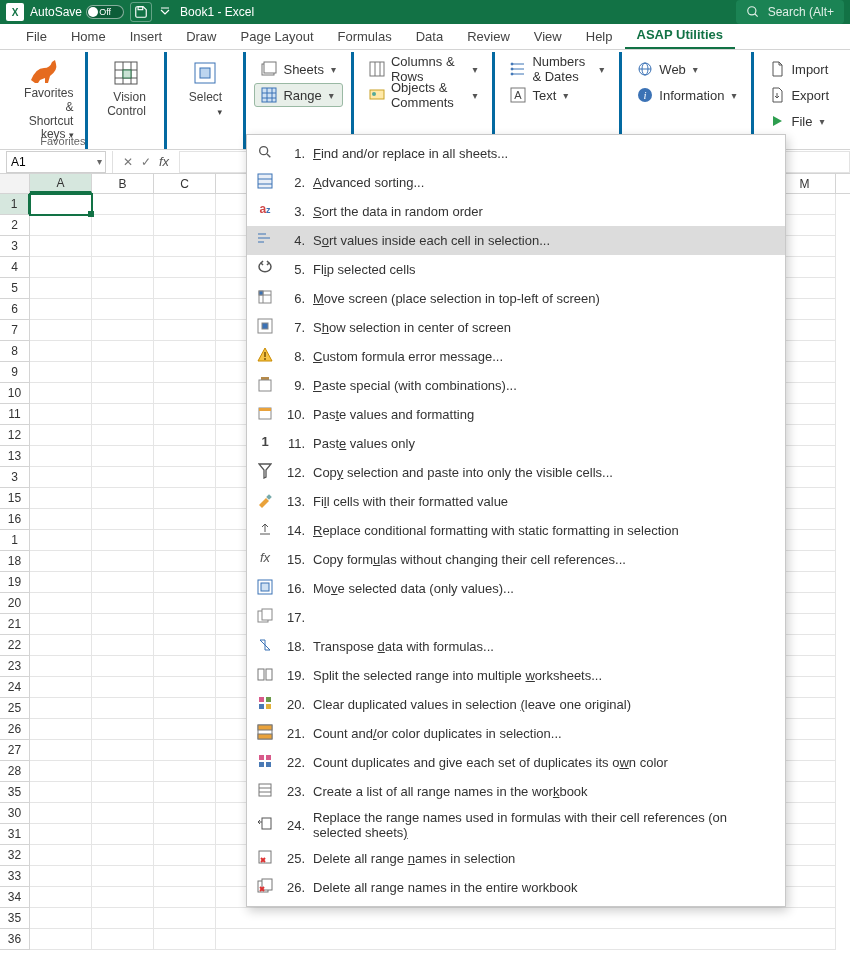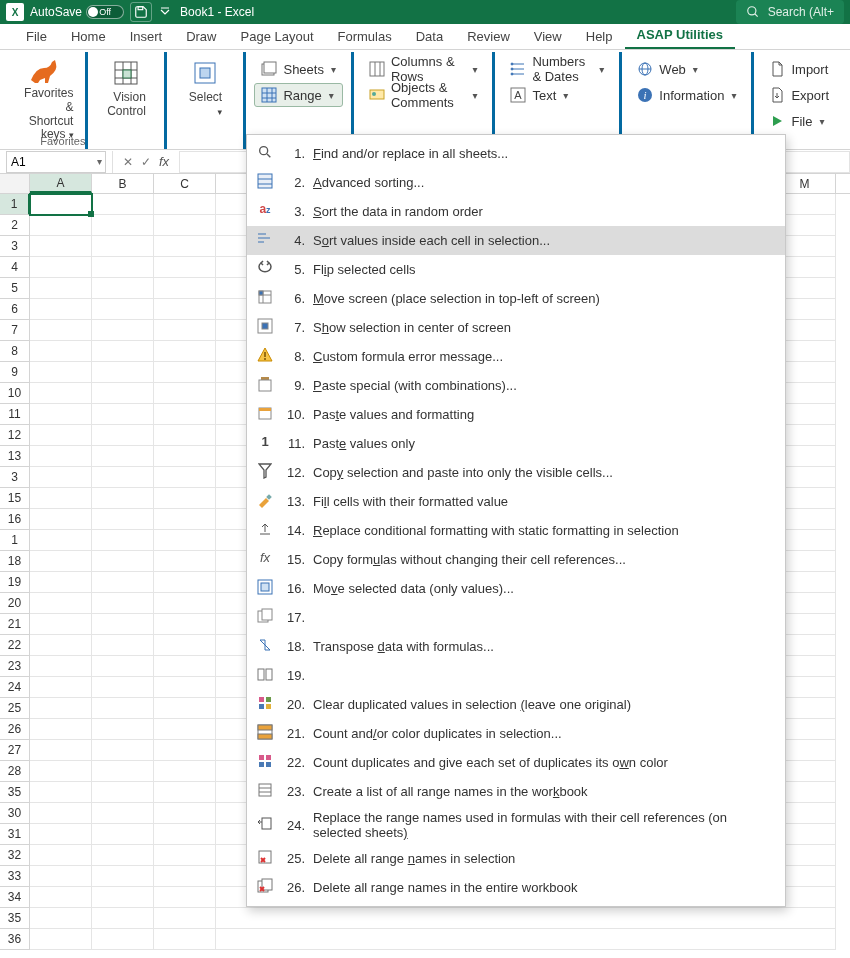--- a/index.html
+++ b/index.html
@@ -957,20 +957,21 @@
       <span class="txt">Transpose <u>d</u>ata with formulas...</span>
     </div>
     <div class="item">
       <span class="ico">
         <svg width="16" height="16" viewBox="0 0 16 16" stroke="#777" fill="#fff">
           <rect x="1" y="3" width="6" height="11"></rect>
           <rect x="9" y="3" width="6" height="11"></rect>
         </svg>
       </span>
       <span class="num">19.</span>
+      <span class="txt">Split the selected range into multiple <u>w</u>orksheets...</span>
     </div>
     <div class="item">
       <span class="ico">
         <svg width="16" height="16" viewBox="0 0 16 16">
           <rect x="2" y="2" width="5" height="5" fill="#d85a8a"></rect>
           <rect x="9" y="2" width="5" height="5" fill="#6a9a4a"></rect>
           <rect x="2" y="9" width="5" height="5" fill="#4a7ab5"></rect>
           <rect x="9" y="9" width="5" height="5" fill="#e2b23a"></rect>
         </svg>
       </span>

